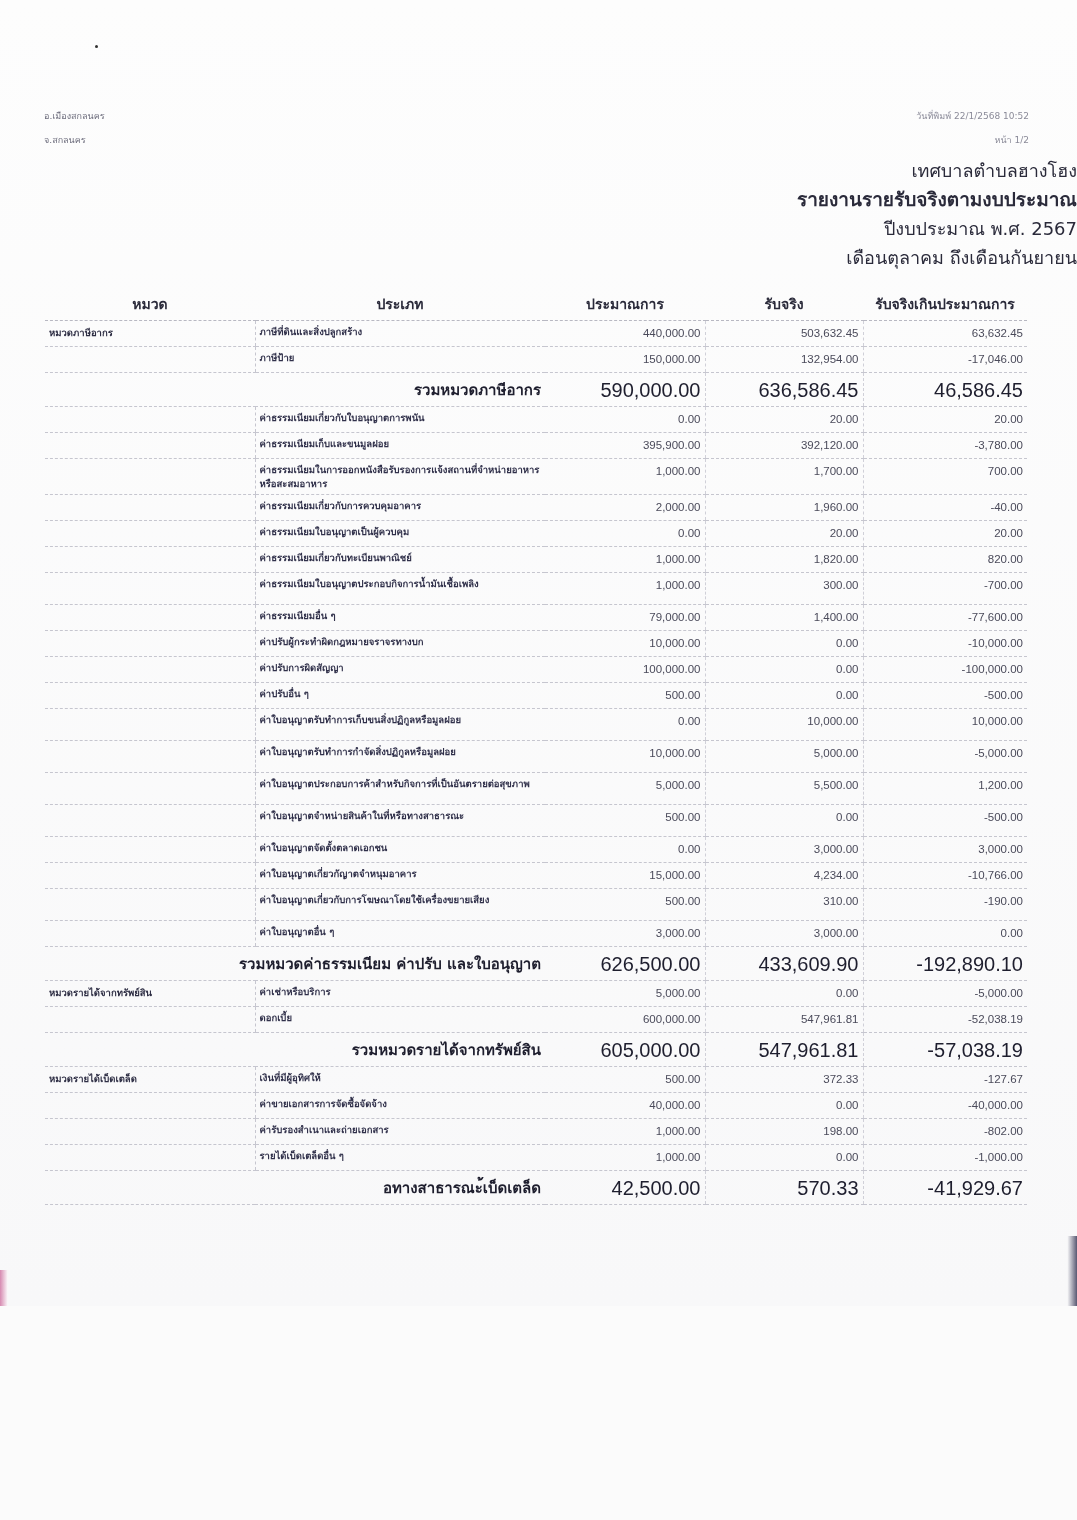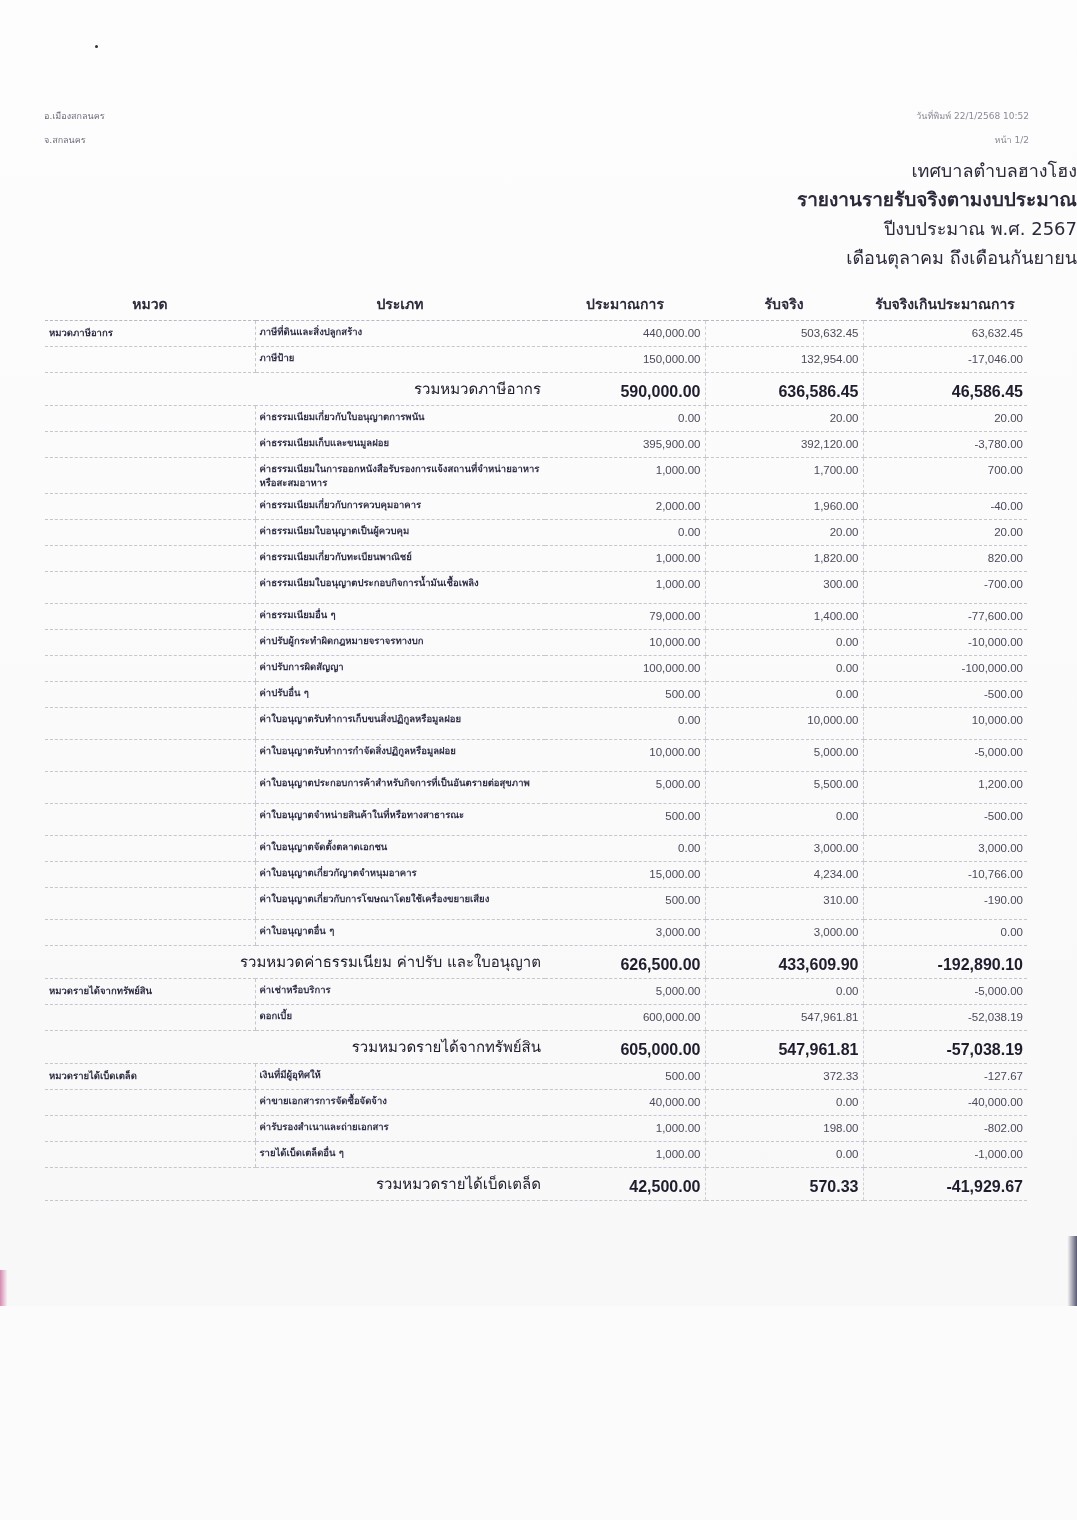--- a/index.html
+++ b/index.html
@@ -25,22 +25,22 @@
     font-size:14px; font-weight:bold; color:#2a2a3a; height:30px; text-align:center;
     border-bottom:1px dashed #b8b8c2;
   }
   table.report td { border-bottom:1px dashed #c6c6cf; vertical-align:top; padding:4px 4px 3px 4px; }
   table.report td.c2 { border-left:1px dashed #c6c6cf; }
   table.report td.num { text-align:right; color:#4a4a5a; font-family:"Liberation Sans", sans-serif; font-size:11.5px; padding-top:6px; }
   table.report td.num.c3, table.report td.num.c4 { border-left:1px dashed #d0d0d8; }
   table.report td.cat { font-weight:bold; color:#2e2e44; }
   table.report td.item { font-weight:bold; color:#30304a; line-height:14px; }
   tr.sub td { vertical-align:bottom; }
-  tr.sub td.subl { text-align:right; font-weight:normal; font-size:15px; color:#1e1e2e; padding-bottom:4px; }
-  tr.sub td.num { font-size:16px; color:#1e1e2e; font-weight:bold; padding-bottom:4px; }
+  tr.sub td.subl { text-align:right; font-weight:bold; font-size:15px; color:#1e1e2e; padding-bottom:4px; }
+  tr.sub td.num { font-size:20px; color:#1e1e2e; font-weight:normal; padding-bottom:4px; }
   .row1 { height:26px; }
   .row2 { height:32px; }
   .rowsub { height:30px; }
   .mark { position:absolute; width:3px; height:3px; background:#333; border-radius:2px; left:95px; top:45px; }
   .edge-l { position:absolute; left:0; bottom:0; width:8px; height:36px; background:linear-gradient(90deg,#c04080,#ffffff); opacity:.6; }
   .edge-r { position:absolute; right:0; bottom:0; width:10px; height:70px; background:linear-gradient(270deg,#303050,#ffffff); opacity:.8; }
 </style>
 </head>
 <body>
 
@@ -289,21 +289,21 @@
           <td class="num c4">-802.00</td>
         </tr>
         <tr class="row1">
           <td class="cat"></td>
           <td class="c2 item">รายได้เบ็ดเตล็ดอื่น ๆ</td>
           <td class="num">1,000.00</td>
           <td class="num c3">0.00</td>
           <td class="num c4">-1,000.00</td>
         </tr>
         <tr class="sub rowsub">
-          <td class="subl" colspan="2">รวมหมวดรายได้เบ็ดเตล็ด</td>
+          <td class="subl" colspan="2">อทางสาธารณะ้เบ็ดเตล็ด</td>
           <td class="num">42,500.00</td>
           <td class="num c3">570.33</td>
           <td class="num c4">-41,929.67</td>
         </tr>
       </tbody>
   </table>
 
   <div class="edge-l"></div>
   <div class="edge-r"></div>
 </div>

